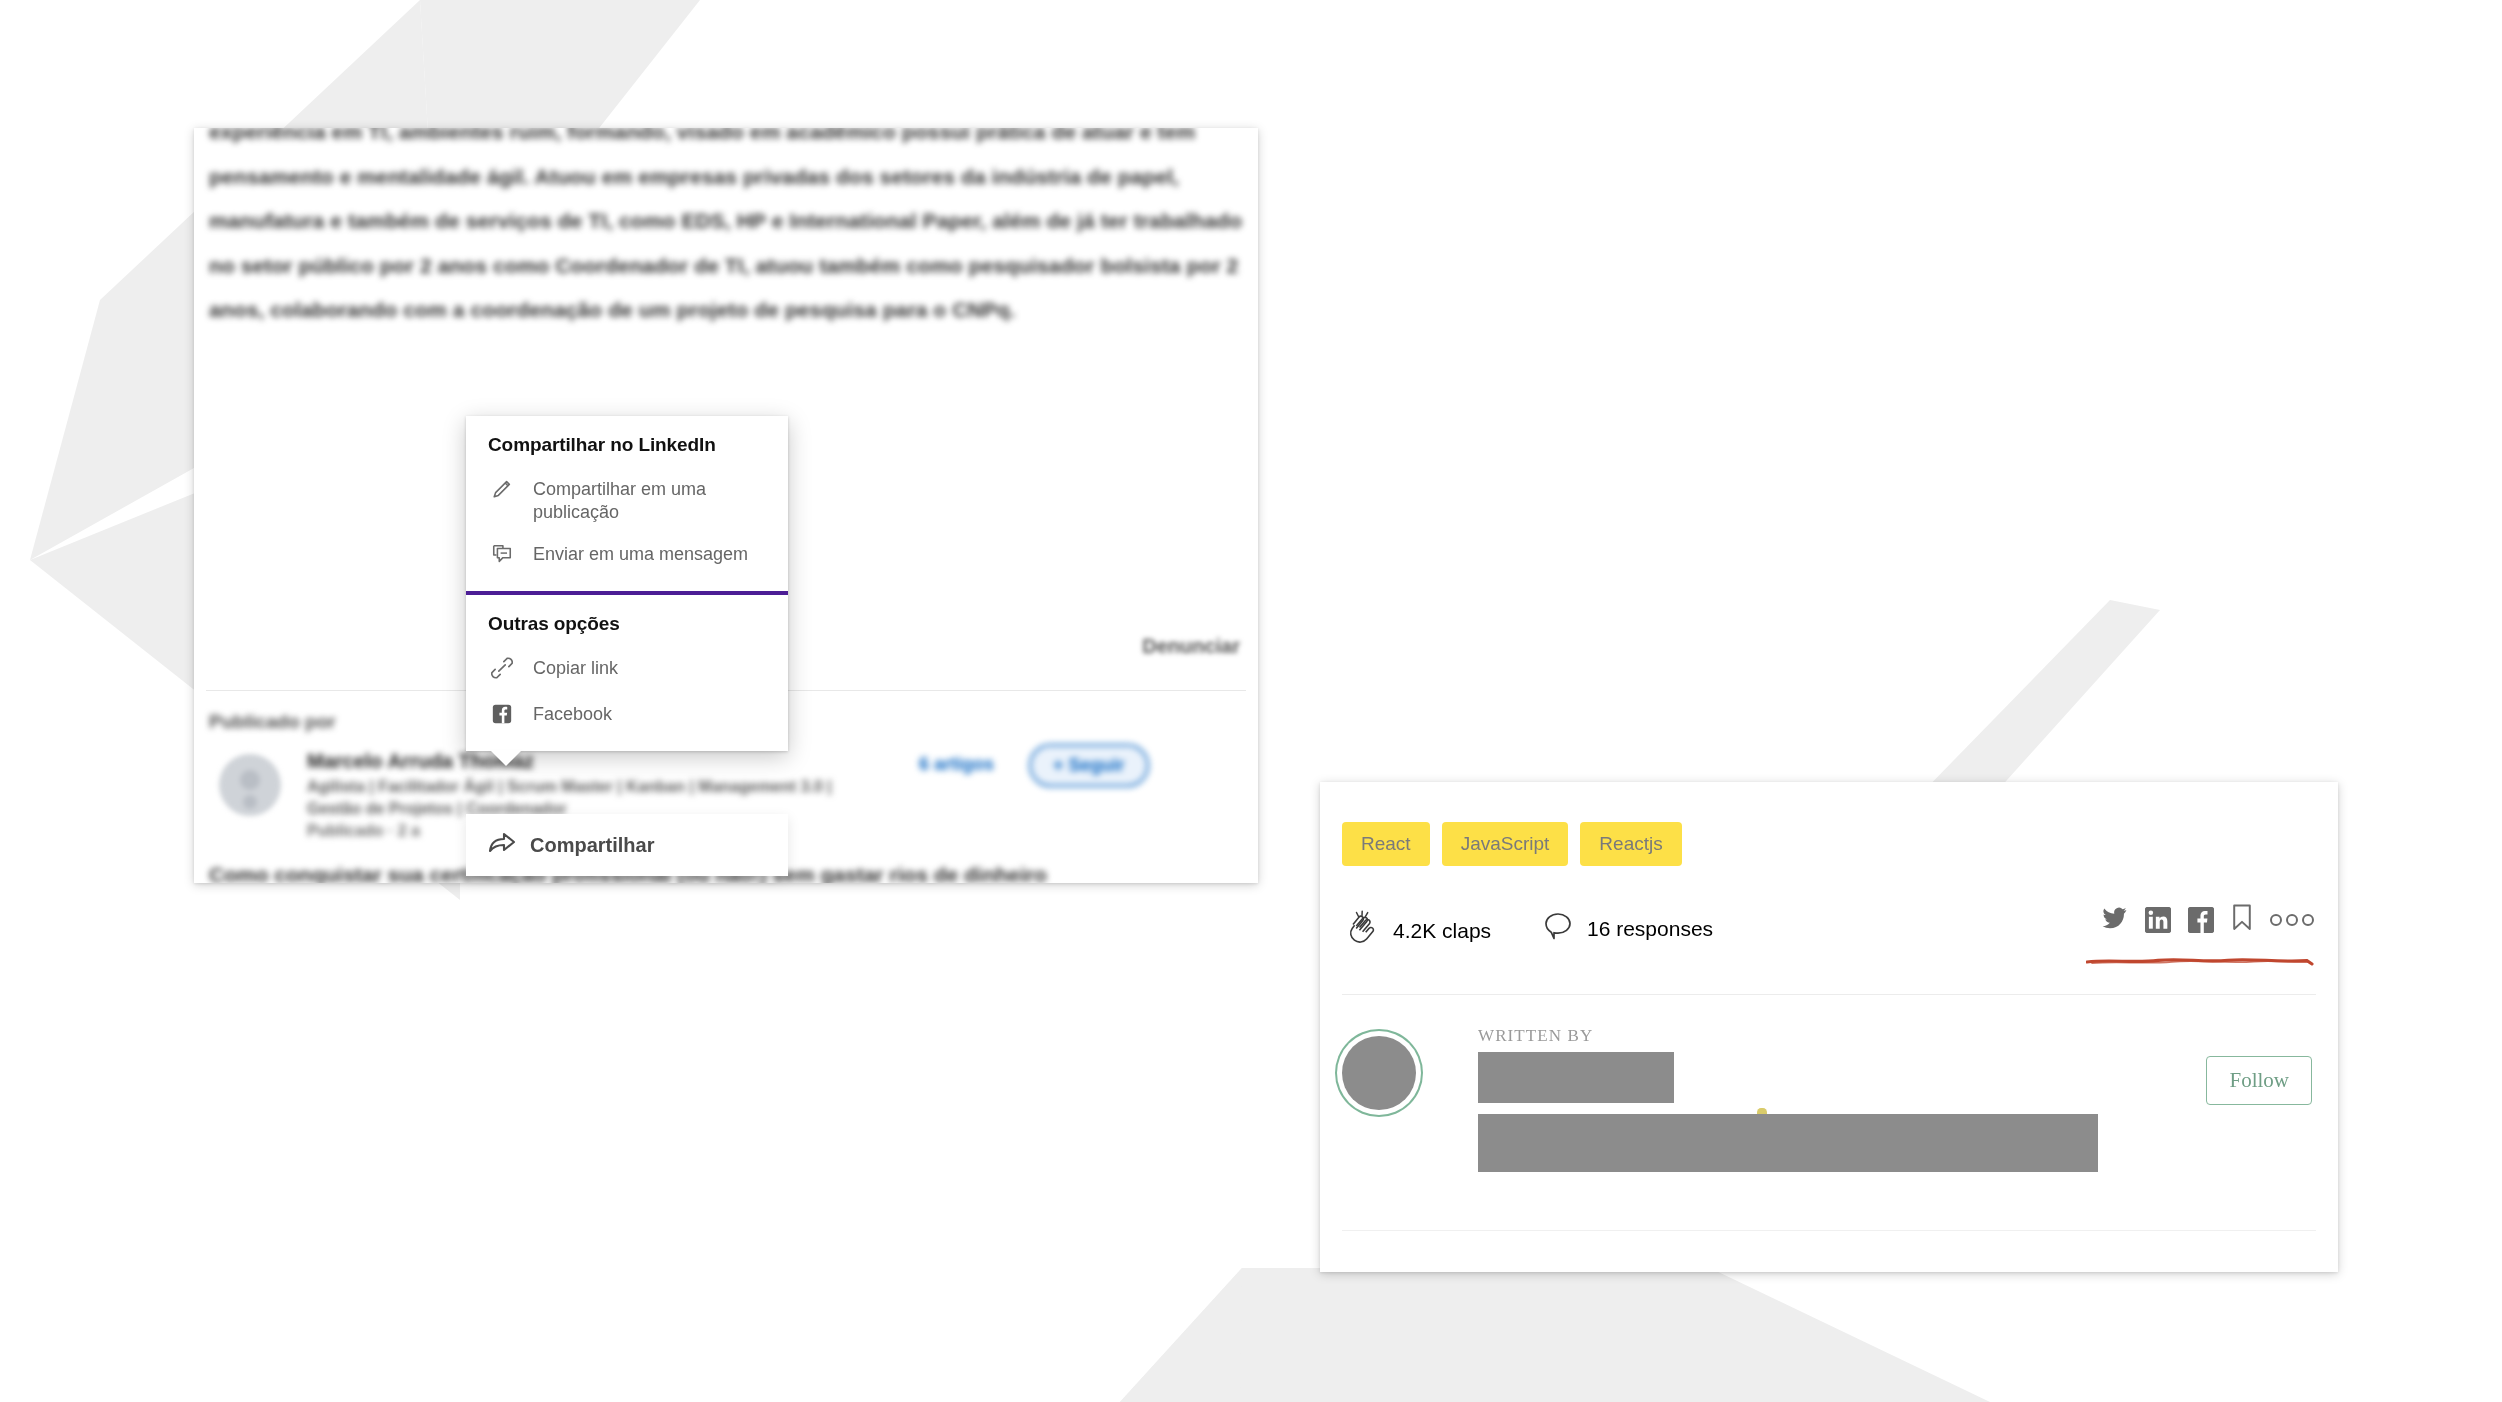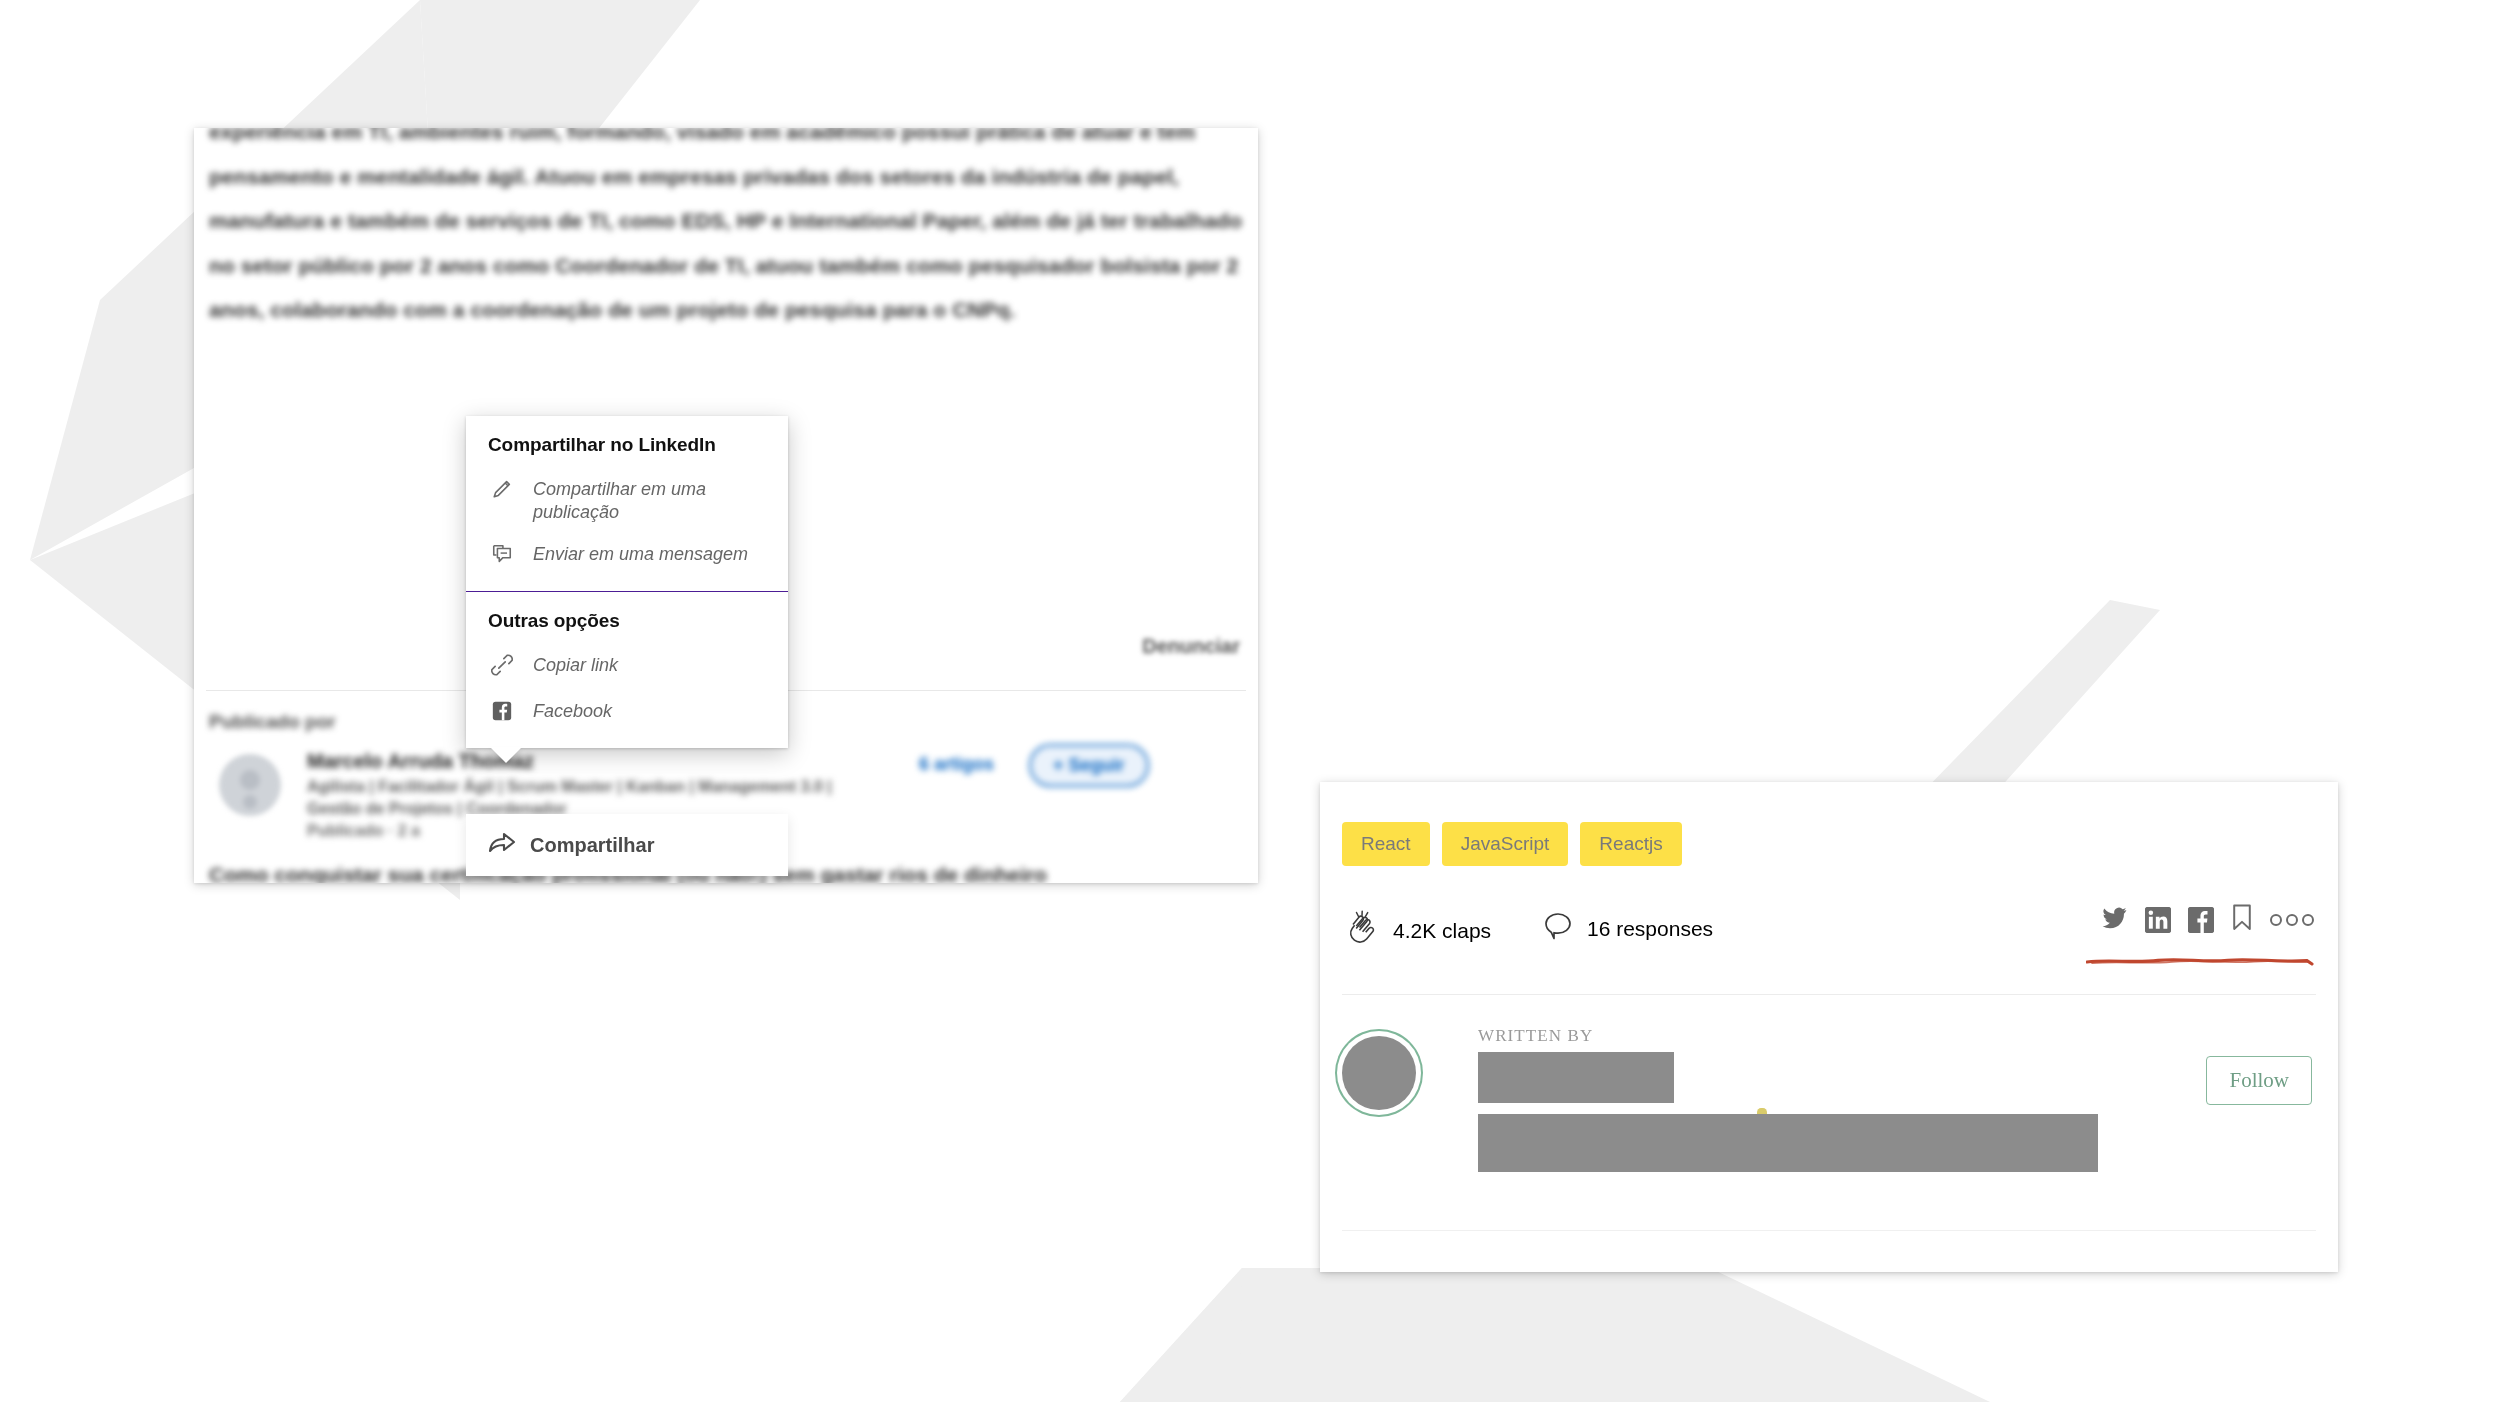--- a/index.html
+++ b/index.html
@@ -196,21 +196,21 @@
     width: 0; height: 0;
     border-left: 16px solid transparent;
     border-right: 16px solid transparent;
     border-top: 16px solid #ffffff;
     filter: drop-shadow(0 3px 2px rgba(0,0,0,0.10));
   }
   .dd-section {
     padding: 18px 0 12px 0;
   }
   .dd-section + .dd-section {
-    border-top: 1px solid #4c1d95;
+    border-top: 4px solid #4c1d95;
   }
   .dd-heading {
     padding: 0 22px 12px 22px;
     font-size: 19px;
     font-weight: 800;
     color: #111;
     letter-spacing: -.1px;
   }
   .dd-item {
     display: flex;
@@ -224,21 +224,21 @@
   }
   .dd-item .dd-ic {
     flex: 0 0 28px;
     width: 28px; height: 26px;
     display: flex;
     align-items: flex-start;
     justify-content: center;
     color: #6b6b6b;
     margin-top: 1px;
   }
-  .dd-item .dd-label { padding-top: 1px; font-style: italic; }
+  .dd-item .dd-label { padding-top: 1px; }
 
   
   #share-row {
     position: absolute;
     left: 466px;
     top: 814px;
     width: 322px;
     height: 62px;
     background: #ffffff;
     box-shadow: 0 4px 12px rgba(0,0,0,0.10);

